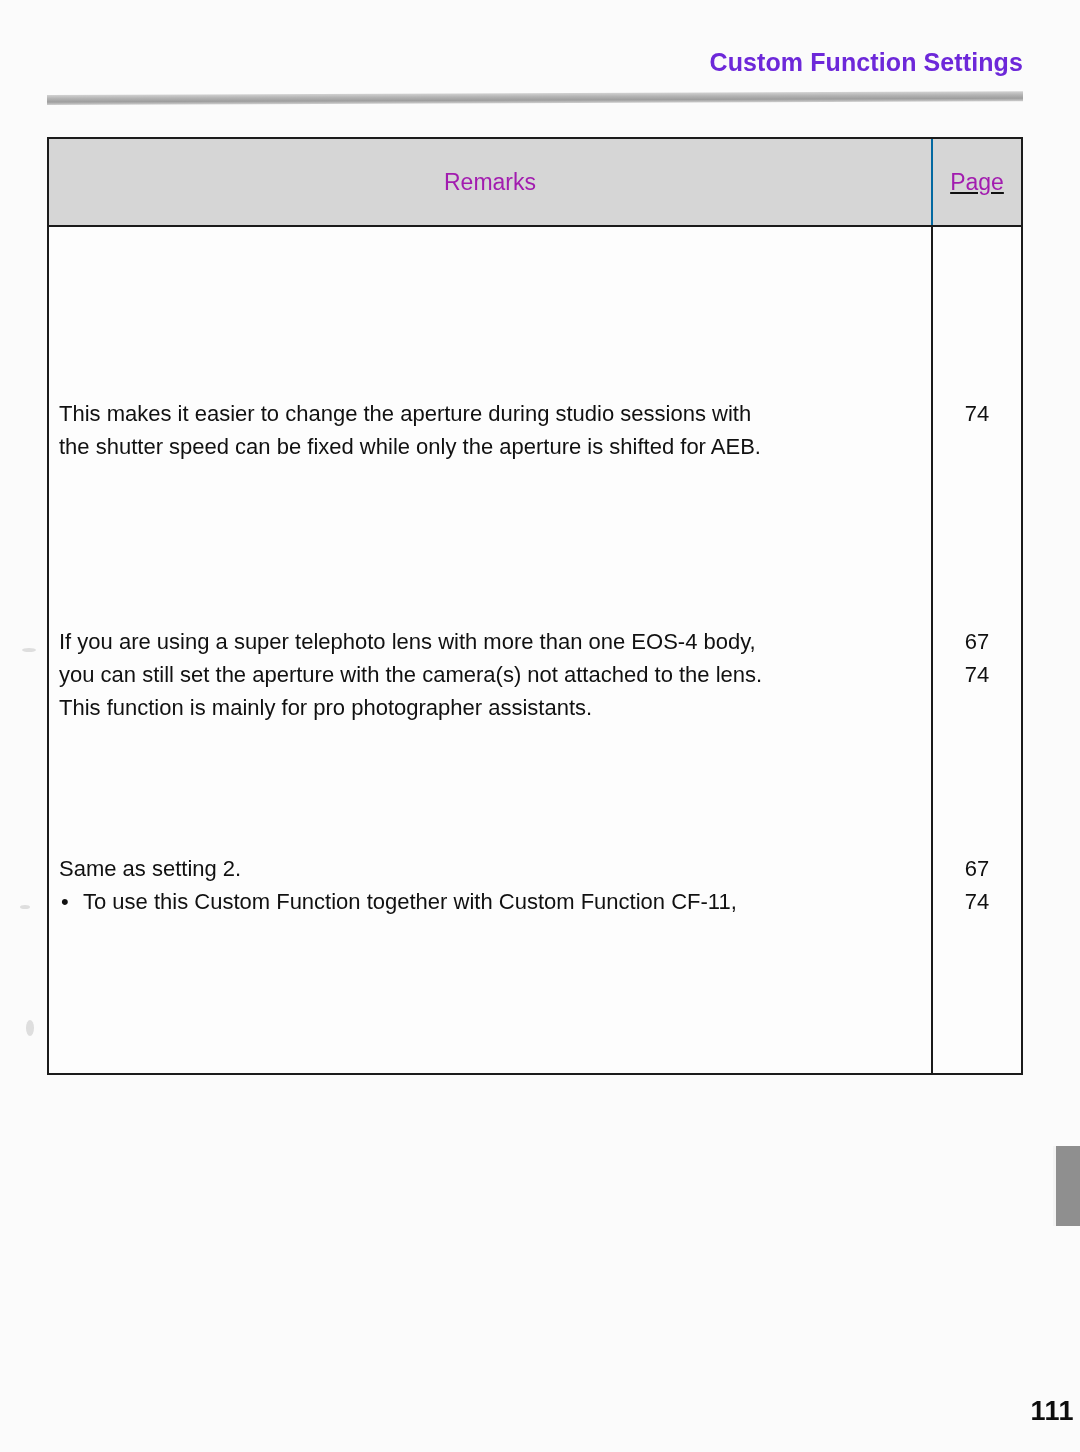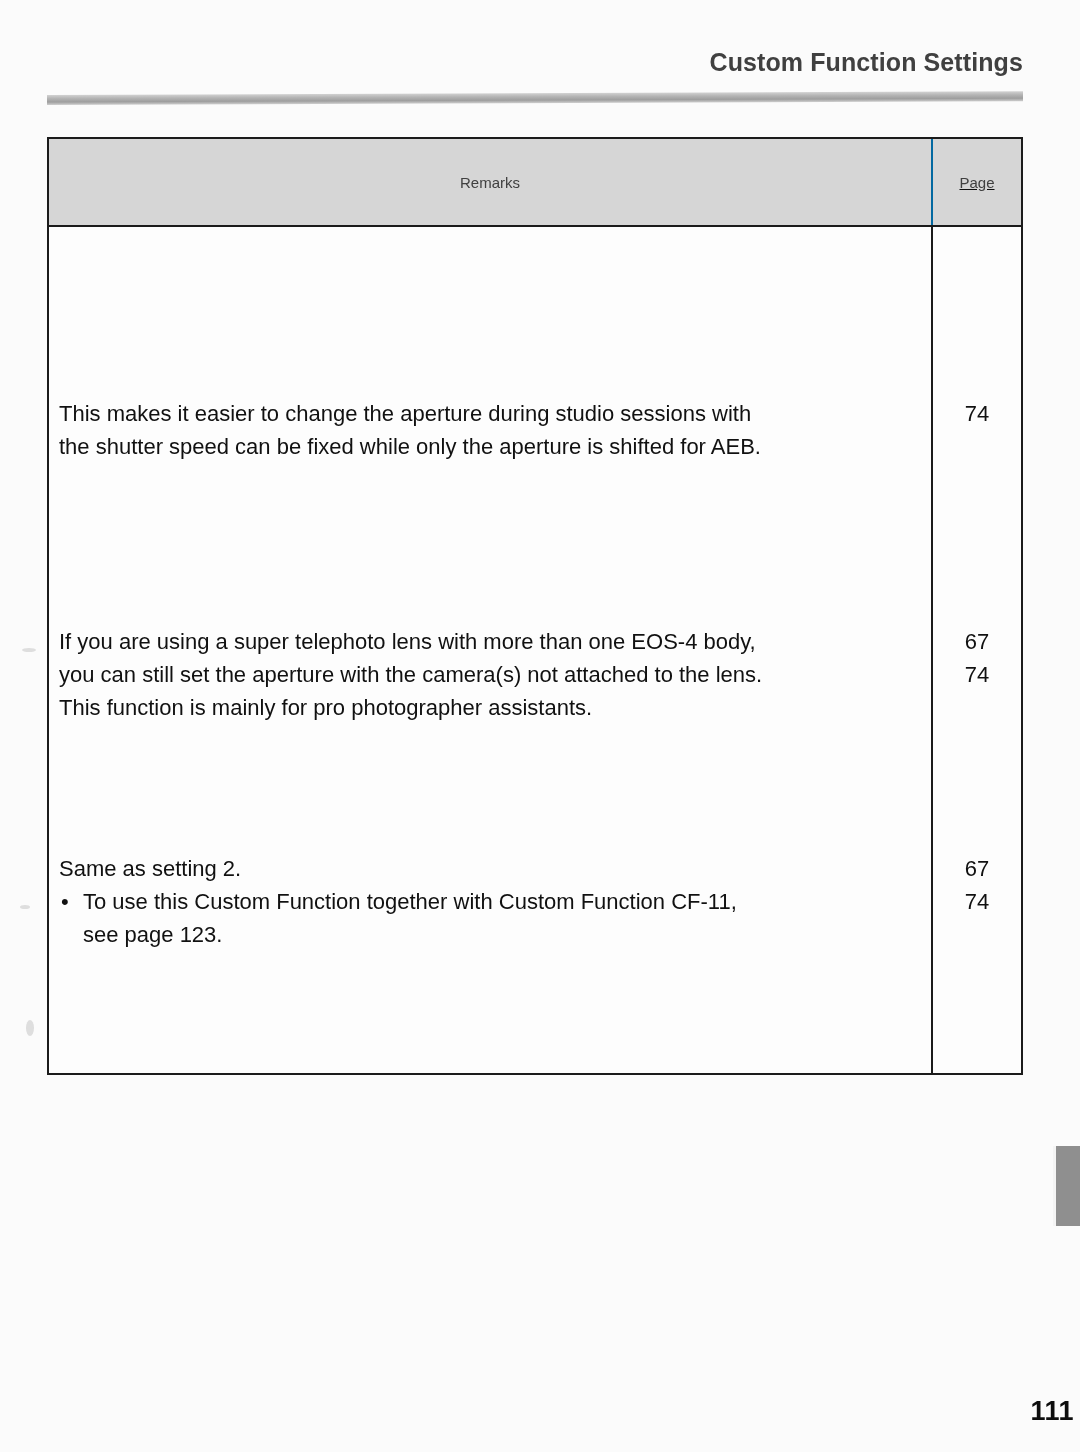--- a/index.html
+++ b/index.html
@@ -24,21 +24,21 @@
   
   .running-head {
     position: absolute;
     left: 47px;
     top: 48px;
     width: 976px;
     text-align: right;
     font-size: 25px;
     font-weight: bold;
     letter-spacing: 0.1px;
-    color: #404040;
+    color: #6d28d9;
     white-space: nowrap;
   }
 
   .head-rule {
     position: absolute;
     left: 47px;
     top: 95px;
     width: 976px;
     height: 10px;
     background: linear-gradient(to bottom,
@@ -75,22 +75,22 @@
     left: 0;
     top: 0;
     width: 882px;
     height: 100%;
     display: flex;
     align-items: center;
     justify-content: center;
   }
   .th-remarks span,
   .th-page span {
-    font-size: 15px;
-    color: #404040;
+    font-size: 23px;
+    color: #a21caf;
   }
 
   .th-page {
     position: absolute;
     left: 882px;
     top: 0;
     right: 0;
     height: 100%;
     display: flex;
     align-items: center;
@@ -253,21 +253,20 @@
           <div>74</div>
         </div>
       </div>
 
       <div class="row" id="row-3">
         <div class="cell-remarks">
           <span class="para-line">Same as setting 2.</span>
           <div class="bullet-item">
             <span class="bullet-dot">•</span>
             <span class="para-line">To use this Custom Function together with Custom Function CF-11,</span>
-            <span class="para-line">see page 123.</span>
           </div>
         </div>
         <div class="cell-page">
           <div>67</div>
           <div>74</div>
         </div>
       </div>
 
     </div>
   </div>

